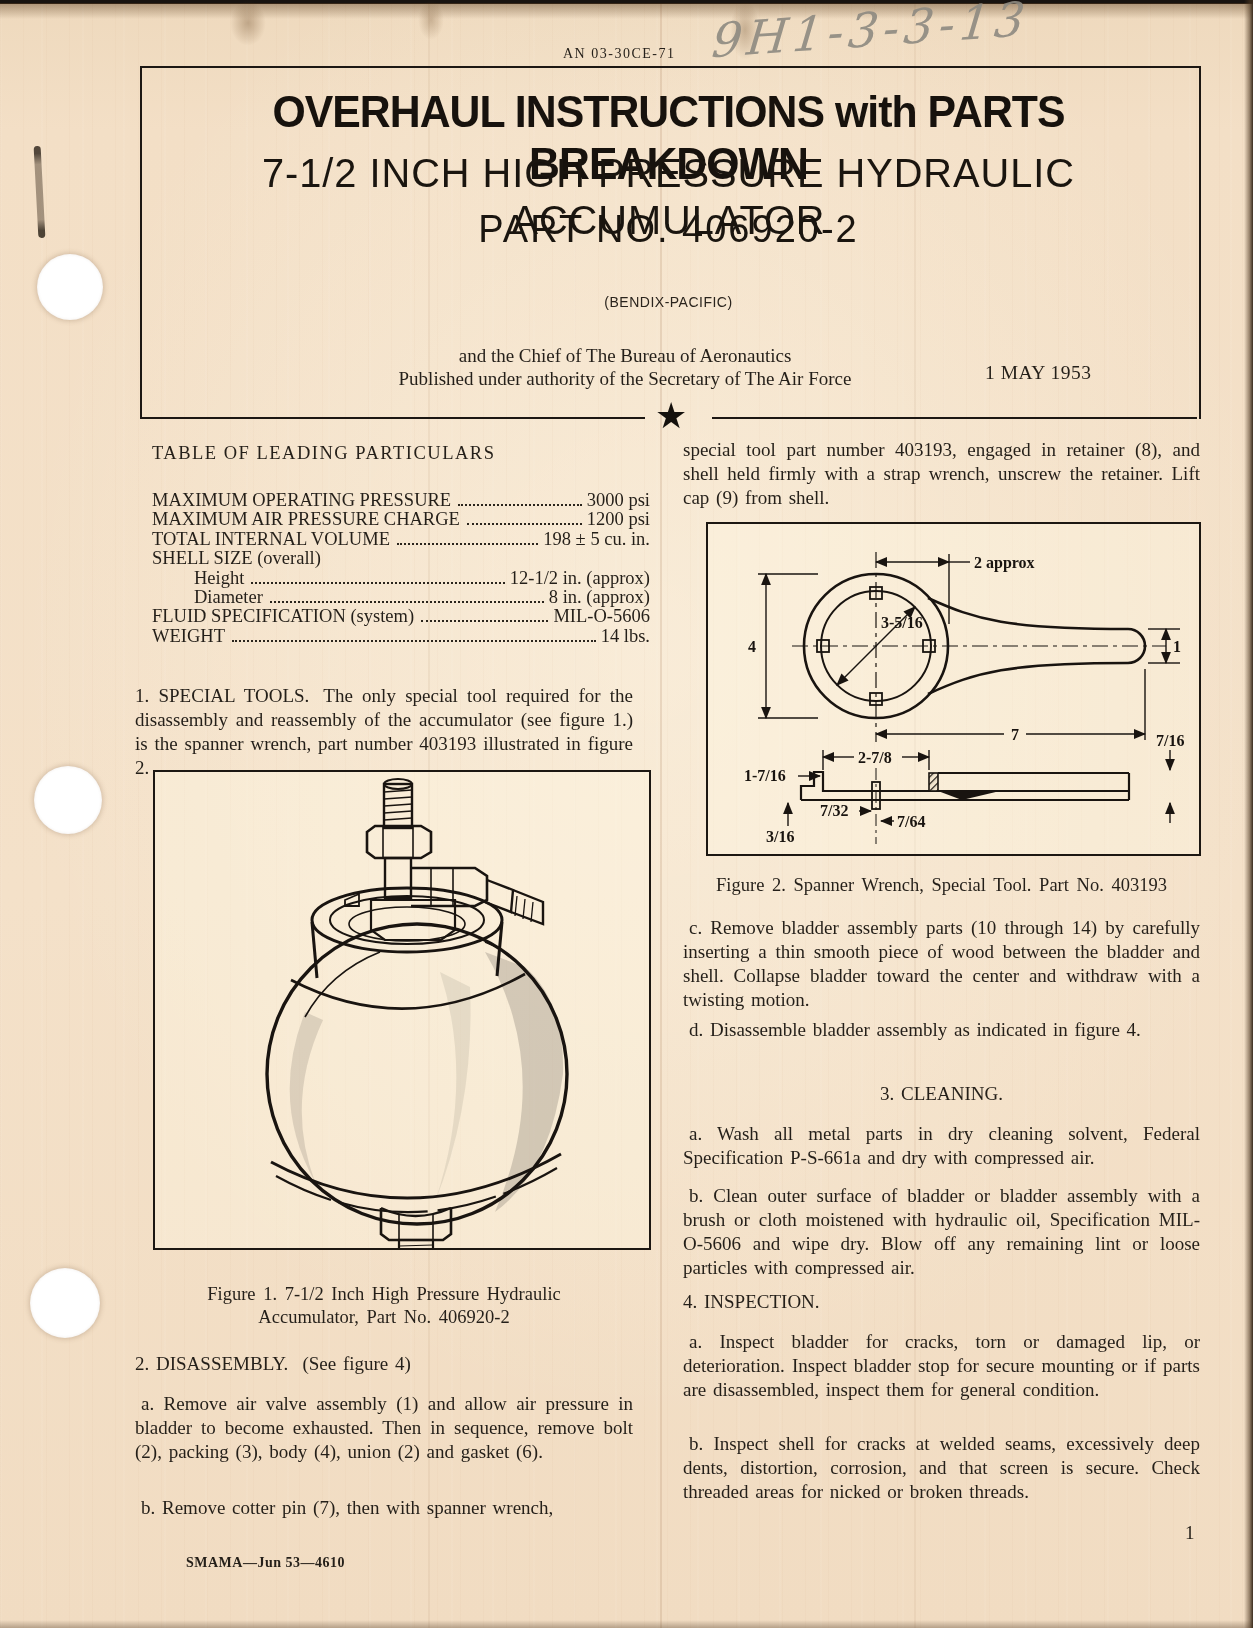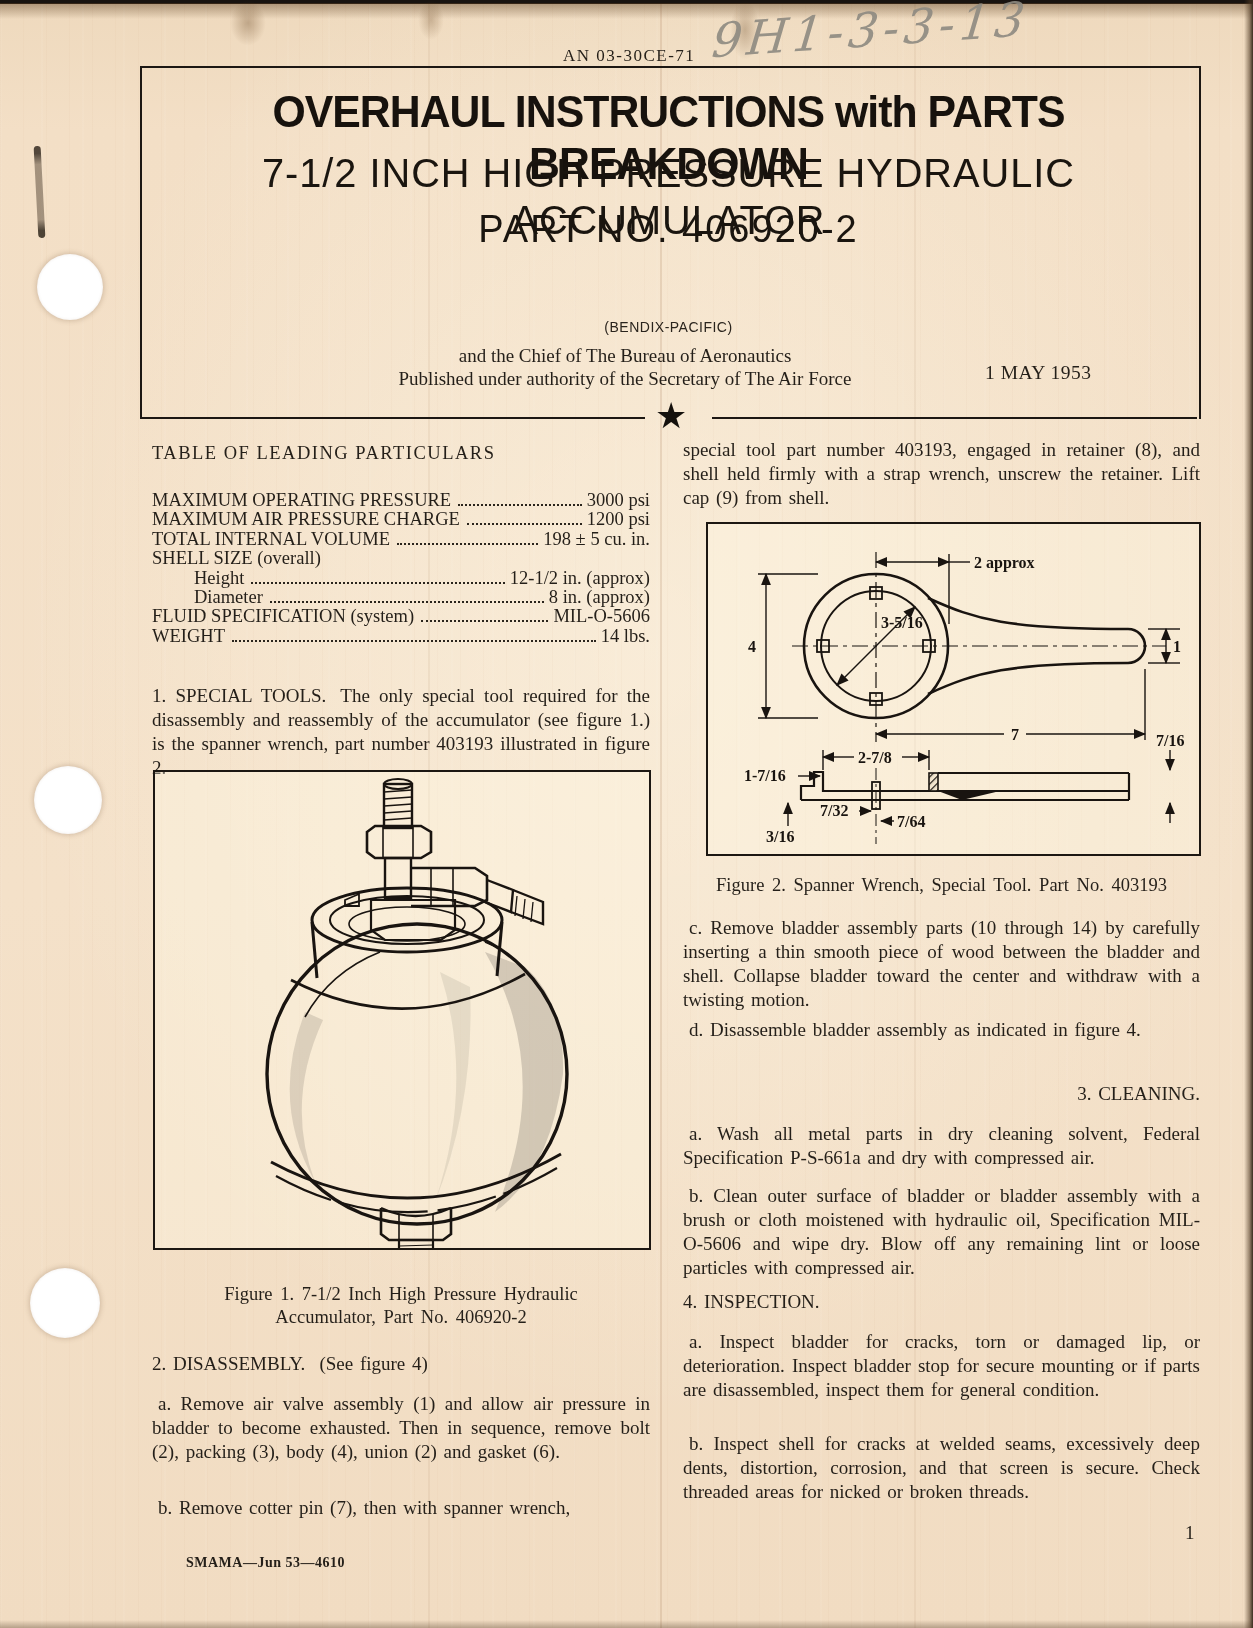--- a/index.html
+++ b/index.html
@@ -33,42 +33,42 @@
     background:linear-gradient(180deg,#2a2118 0 8%, rgba(60,45,30,0.55) 20% 80%, #241c12 92%);
     border-radius:4px;transform:rotate(-3deg);opacity:.8;}
   .blotch{position:absolute;border-radius:50%;pointer-events:none;}
 
   
   .hbox{position:absolute;left:140px;top:66px;width:1057px;height:351px;
     border-top:2px solid #1c1713;border-left:2px solid #1c1713;border-right:2px solid #1c1713;}
   .hbox-bot{position:absolute;top:417px;height:2px;background:#1c1713;}
   .star{position:absolute;left:655px;top:398px;font-size:36px;line-height:36px;color:#14100c;
     font-family:"DejaVu Sans", sans-serif;}
-  .an-number{position:absolute;left:563px;top:46px;font-size:17px;letter-spacing:1.5px;
+  .an-number{position:absolute;left:563px;top:46px;font-size:14px;letter-spacing:1.5px;
     font-family:"Liberation Serif", serif;}
   .handwriting{position:absolute;left:712px;top:2px;
     font-family:"DejaVu Serif", serif;font-style:italic;font-size:47px;
     color:#8e8a81;transform:rotate(-4deg) skewX(-10deg);letter-spacing:5px;opacity:.9;white-space:nowrap;}
   .title1{position:absolute;left:140px;top:86px;width:1057px;text-align:center;
     font-family:"Liberation Sans", sans-serif;font-weight:bold;font-size:45px;
     transform:scaleX(0.95);letter-spacing:-1px;color:#17120d;}
   .title2{position:absolute;left:140px;top:150px;width:1057px;text-align:center;
     font-family:"Liberation Sans", sans-serif;font-weight:400;font-size:41px;
     transform:scaleX(0.97);letter-spacing:1px;color:#1a150f;}
   .title3{position:absolute;left:140px;top:208px;width:1057px;text-align:center;
     font-family:"Liberation Sans", sans-serif;font-weight:400;font-size:38px;letter-spacing:2px;color:#1a150f;}
   .bendix{position:absolute;left:140px;top:294px;width:1057px;text-align:center;
-    font-family:"Liberation Sans", sans-serif;font-size:14px;letter-spacing:0.5px;color:#2a241d;margin-top:25px;}
+    font-family:"Liberation Sans", sans-serif;font-size:14px;letter-spacing:0.5px;color:#2a241d;}
   .published{position:absolute;left:255px;top:344px;width:740px;text-align:center;
     font-size:19px;line-height:23px;}
   .pubdate{position:absolute;left:985px;top:362px;font-size:19.5px;letter-spacing:0.5px;}
 
   
   .body-text{font-size:19px;line-height:24px;word-spacing:2px;text-align:justify;}
-  .leftcol{position:absolute;left:152px;width:498px;}
+  .leftcol{position:absolute;left:135px;width:498px;}
   .rightcol{position:absolute;left:683px;width:517px;}
   .para{text-indent:6px;}
   .sec-head{margin-right:14px;}
 
   
   .tbl-head{position:absolute;left:152px;top:443px;font-size:18.5px;letter-spacing:1.5px;}
   .tbl{position:absolute;left:152px;top:490px;width:498px;font-size:18.5px;}
   .trow{display:flex;align-items:baseline;height:19.4px;}
   .trow .lab{white-space:nowrap;}
   .trow .dots{flex:1;border-bottom:2.6px dotted #2a241c;margin:0 5px 4px 7px;min-width:12px;}
@@ -317,21 +317,21 @@
       <text x="448" y="222" font-size="16">7/16</text>
       <line class="ln" x1="462" y1="226" x2="462" y2="246" stroke-width="1.4" marker-end="url(#arr)"></line>
       <line class="ln" x1="462" y1="299" x2="462" y2="279" stroke-width="1.4" marker-end="url(#arr)"></line>
     </svg>
   </div>
   <div class="rightcol figcap" style="top:874px">Figure 2.  Spanner Wrench,  Special Tool.  Part No.  403193</div>
 
   <div class="rightcol body-text para" style="top:916px">c. Remove bladder assembly parts (10 through 14) by carefully inserting a thin smooth piece of wood between the bladder and shell.  Collapse bladder toward the center and withdraw with a twisting motion.</div>
   <div class="rightcol body-text para" style="top:1018px">d. Disassemble bladder assembly as indicated in figure 4.</div>
 
-  <div class="rightcol body-text" style="top:1082px;text-align:right">3. CLEANING.</div>
+  <div class="rightcol body-text" style="top:1082px;text-align:center">3. CLEANING.</div>
   <div class="rightcol body-text para" style="top:1122px">a. Wash all metal parts in dry cleaning solvent,  Federal Specification P-S-661a and dry with compressed air.</div>
   <div class="rightcol body-text para" style="top:1184px">b. Clean outer surface of bladder or bladder assembly with a brush or cloth moistened with hydraulic oil, Specification MIL-O-5606 and wipe dry.  Blow off any remaining lint or loose particles with compressed air.</div>
 
   <div class="rightcol body-text" style="top:1290px;text-align:left">4. INSPECTION.</div>
   <div class="rightcol body-text para" style="top:1330px">a. Inspect bladder for cracks,  torn or damaged lip, or deterioration.  Inspect bladder stop for secure mounting or if parts are disassembled,  inspect them for general condition.</div>
   <div class="rightcol body-text para" style="top:1432px">b. Inspect shell for cracks at welded seams,  excessively deep dents, distortion, corrosion, and that screen is secure.  Check threaded areas for nicked or broken threads.</div>
 
   <div class="pageno">1</div>
 </div>
 

